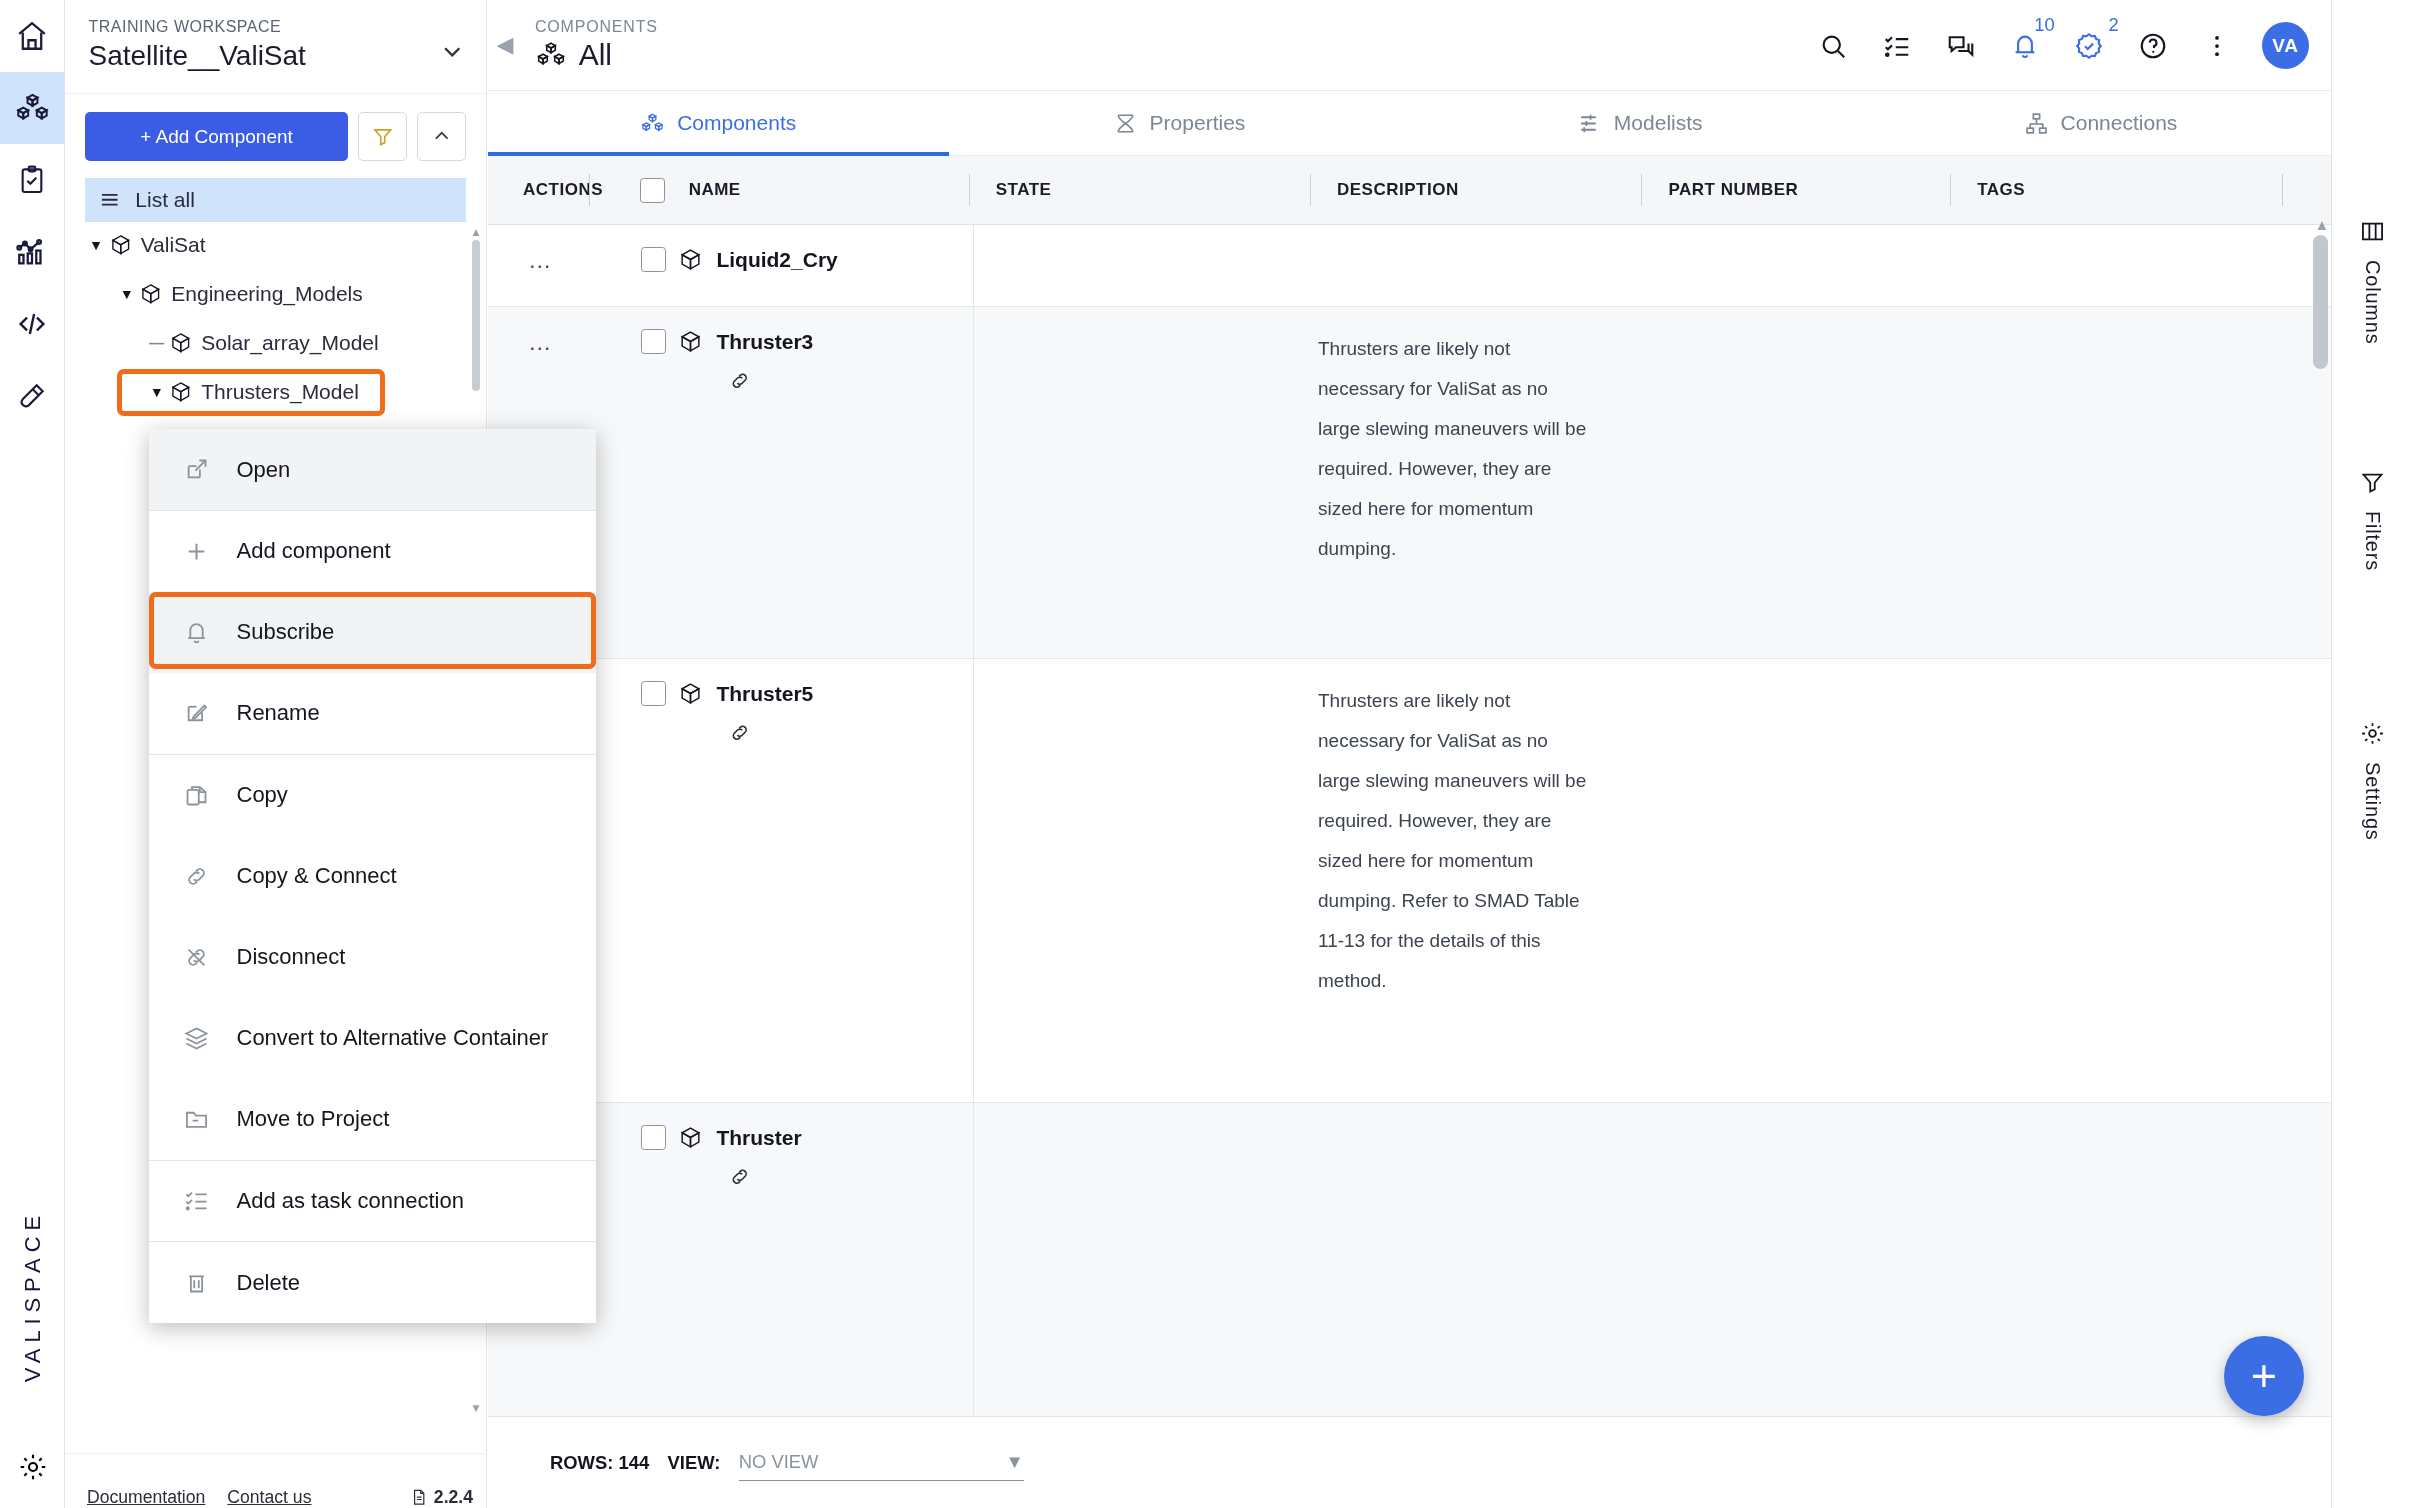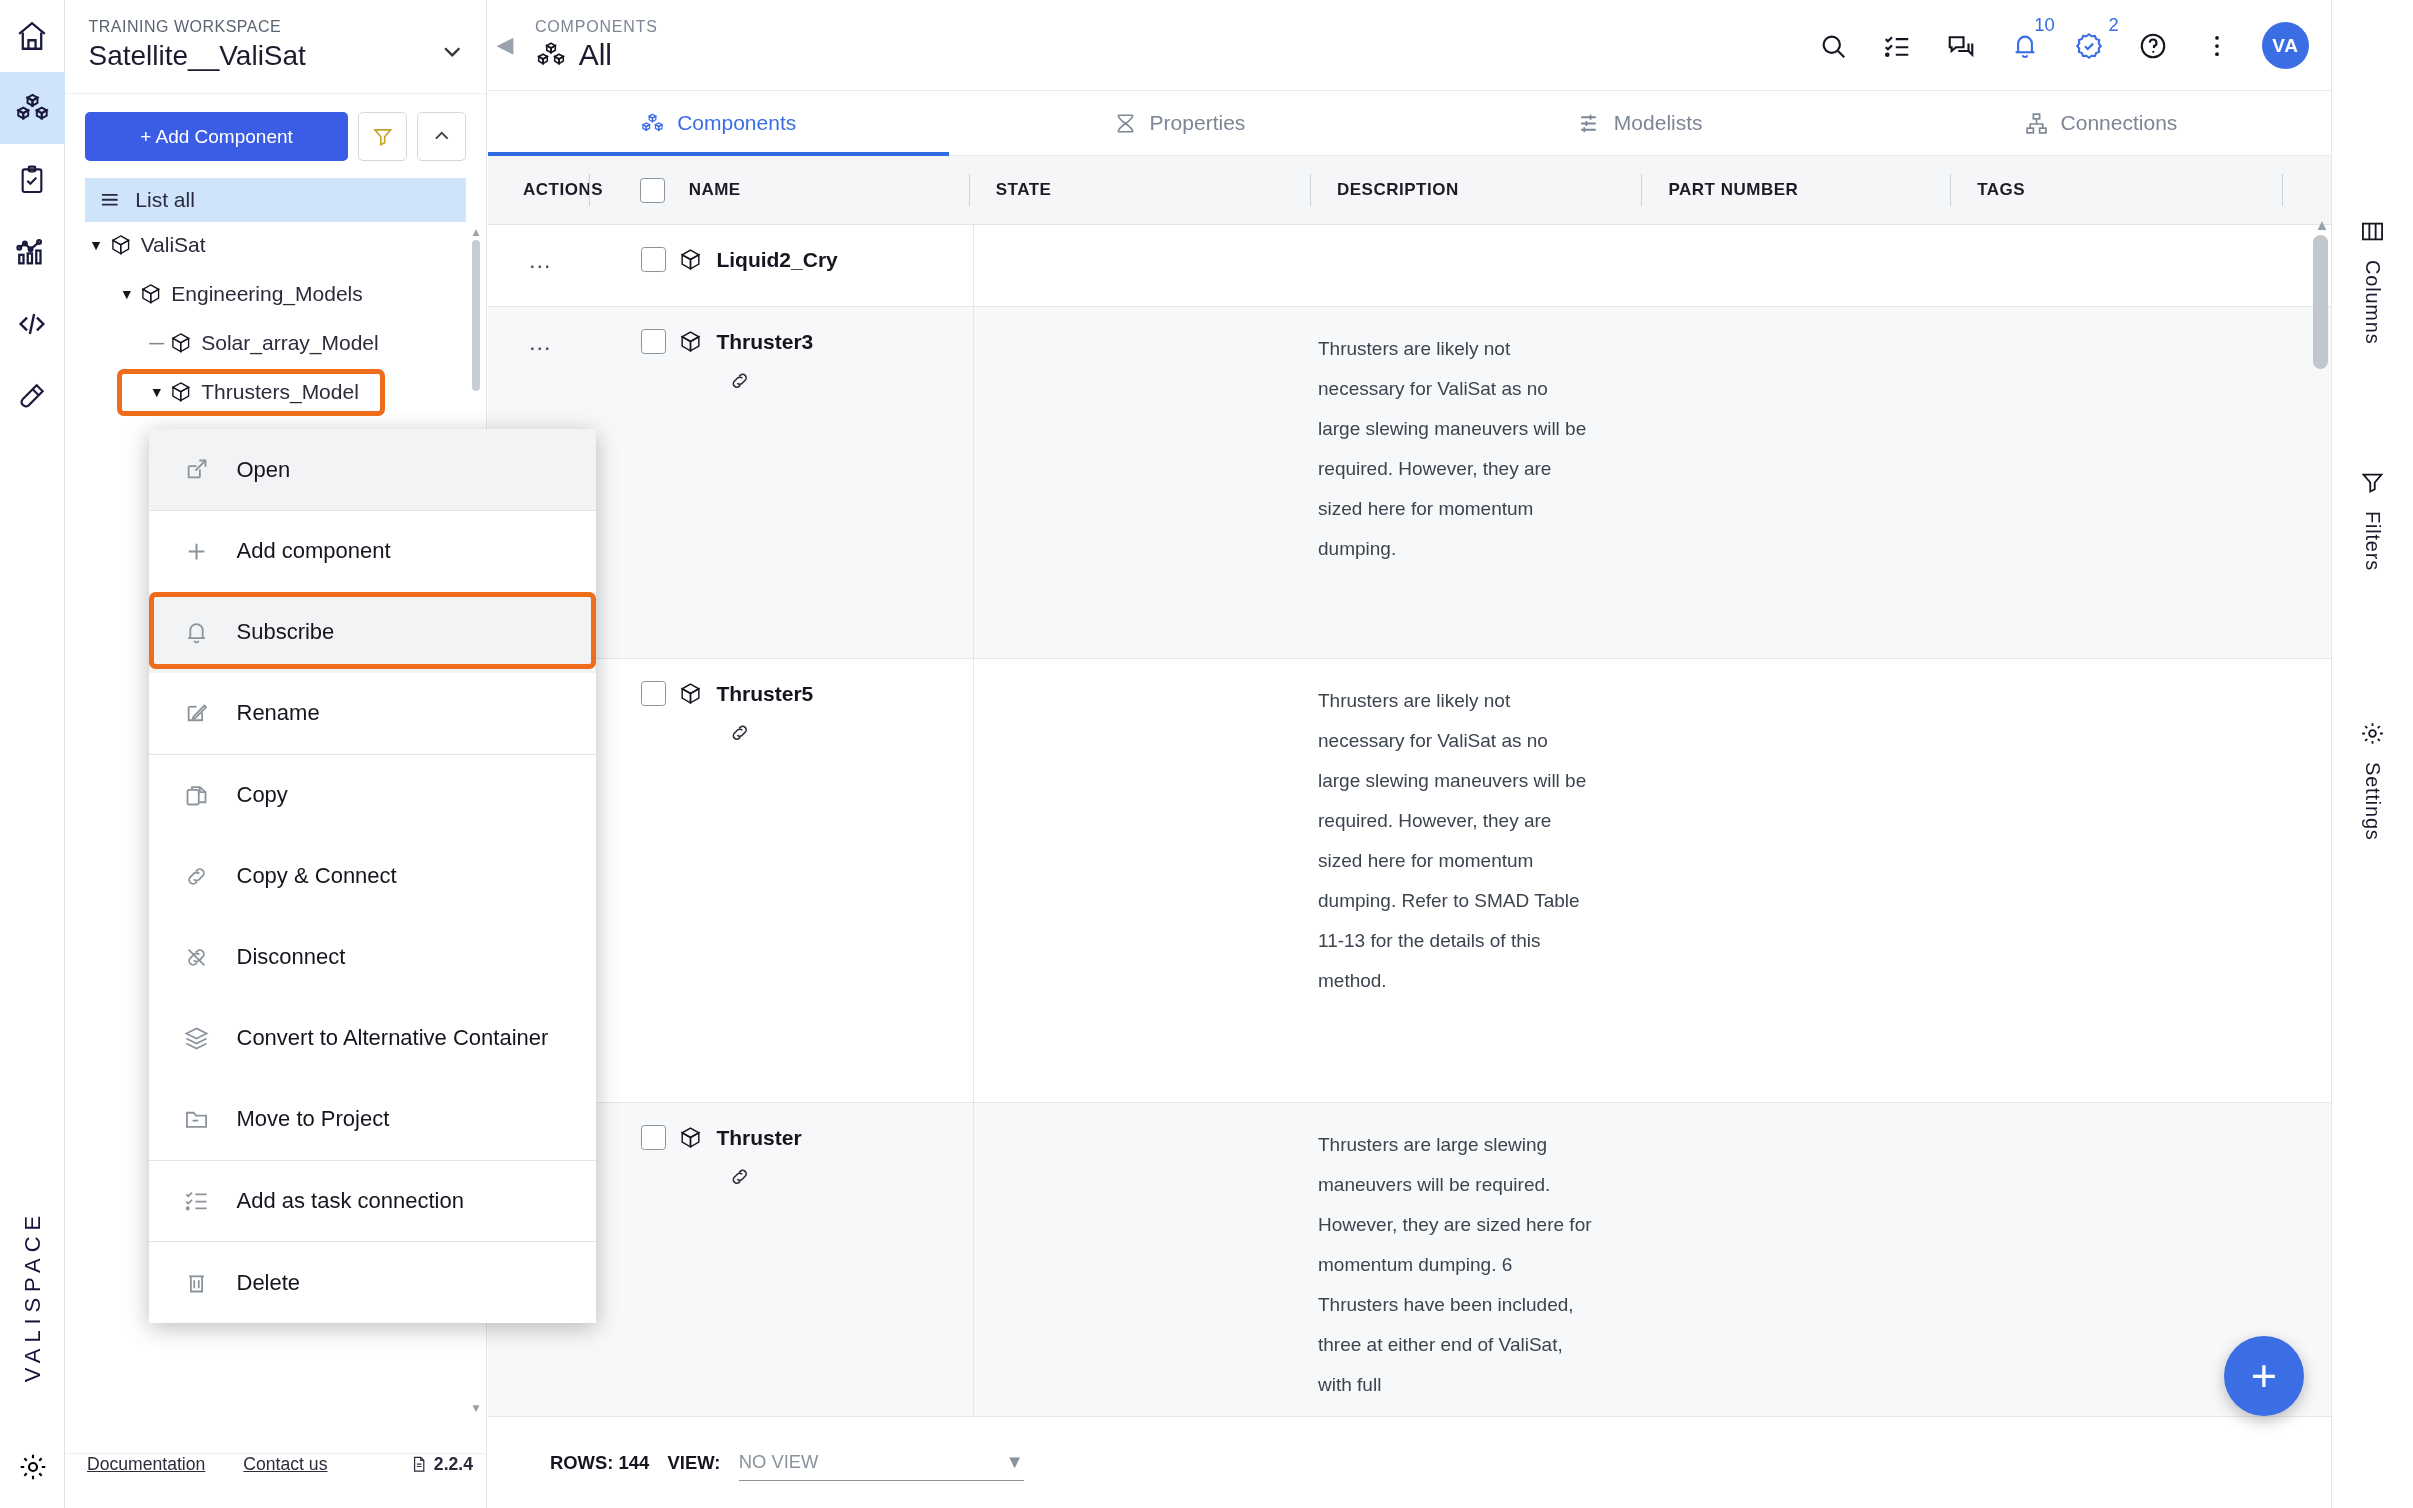--- a/index.html
+++ b/index.html
@@ -72,22 +72,22 @@
   .cube { margin: 0 8.4px 0 1.7px; display: inline-flex; }
 
   .tscroll { position: absolute; right: 6.7px; top: 5px; width: 8.4px; bottom: 34px; }
   .tscroll .bar { position: absolute; top: 15px; width: 8.4px; height: 151px;
     background: #c8cdd4; border-radius: 4.2px; }
   .tscroll .up { position: absolute; top: 0; left: -1.7px; color: #9aa2ad; font-size: 11.7px; }
   .tscroll .dn { position: absolute; bottom: 0; left: -1.7px; color: #9aa2ad; font-size: 11.7px; }
 
   .lp-foot {
     position: absolute; left: 0; bottom: 0; width: 422px; height: 55px;
-    border-top: 0.8px solid #eceff2; display: flex; align-items: flex-start;
-    gap: 38px; padding-left: 22px; font-size: 17.6px; color: #2c2c3a;
+    border-top: 0.8px solid #eceff2; display: flex; align-items: flex-end;
+    gap: 22px; padding-left: 22px; font-size: 17.6px; color: #2c2c3a;
   }
   .lp-foot a { color: #2c2c3a; text-decoration: underline; }
   .lp-ver { margin-left: auto; margin-right: 14px; display: flex; align-items: center; gap: 5px; font-weight: bold; }
 
   
   .main { position: absolute; left: 488px; top: 0; right: 82px; height: 1508px;
     background: #fff; }
 
   .topbar { height: 91px; border-bottom: 0.8px solid #e6e9ed; display: flex;
     align-items: center; position: relative; }
@@ -661,23 +661,20 @@
           <div class="linkicon">
             <svg width="23.5" height="23.5" viewBox="0 0 24 24" fill="none" stroke="#2b2b38" stroke-width="1.6">
                 <path d="M9.5 14.5a3.5 3.5 0 0 0 5 0l3-3a3.5 3.5 0 0 0-5-5l-1 1"></path>
                 <path d="M14.5 9.5a3.5 3.5 0 0 0-5 0l-3 3a3.5 3.5 0 0 0 5 5l1-1"></path>
               </svg>
           </div>
         </div>
         <div class="cell" style="width:345px">
             <div class="vsep"></div>
           </div>
-        <div class="cell" style="width:335px">
-            <div class="desc">Thrusters are large slewing maneuvers will be required. However, they are sized here for momentum dumping. 6 Thrusters have been included, three at either end of ValiSat, with full</div>
-          </div>
         <div class="cell" style="width:312px"></div>
         <div class="cell" style="width:335px"></div>
       </div>
     </div>
 
     <div class="vscroll-up">▲</div>
     <div class="vscroll"></div>
 
     <div class="tfoot">
       <span class="rows-label">ROWS: 144</span>

